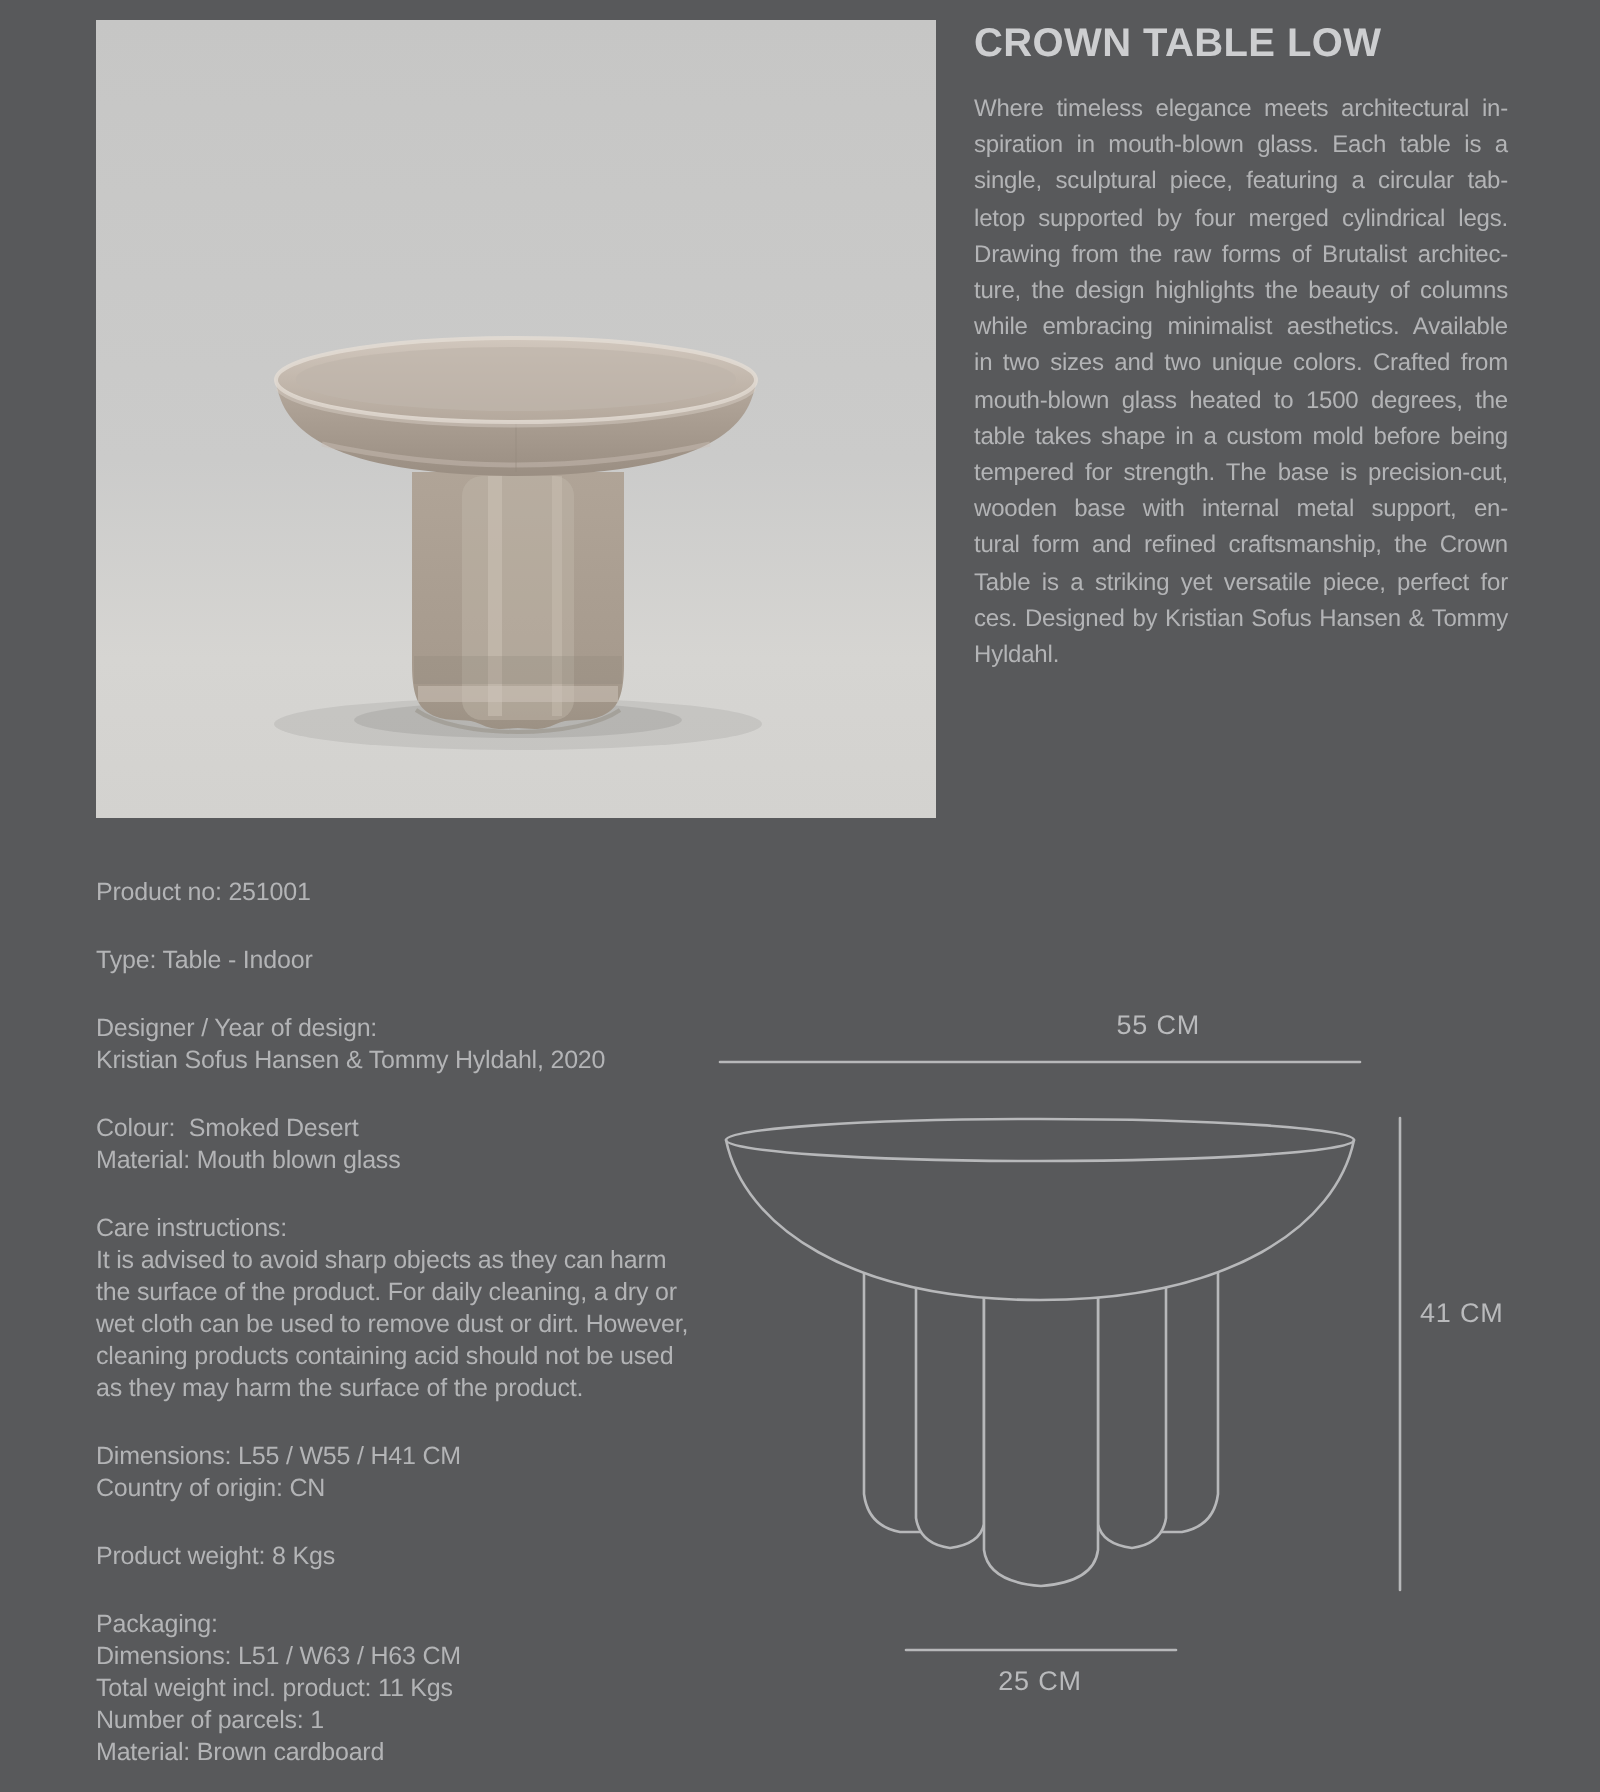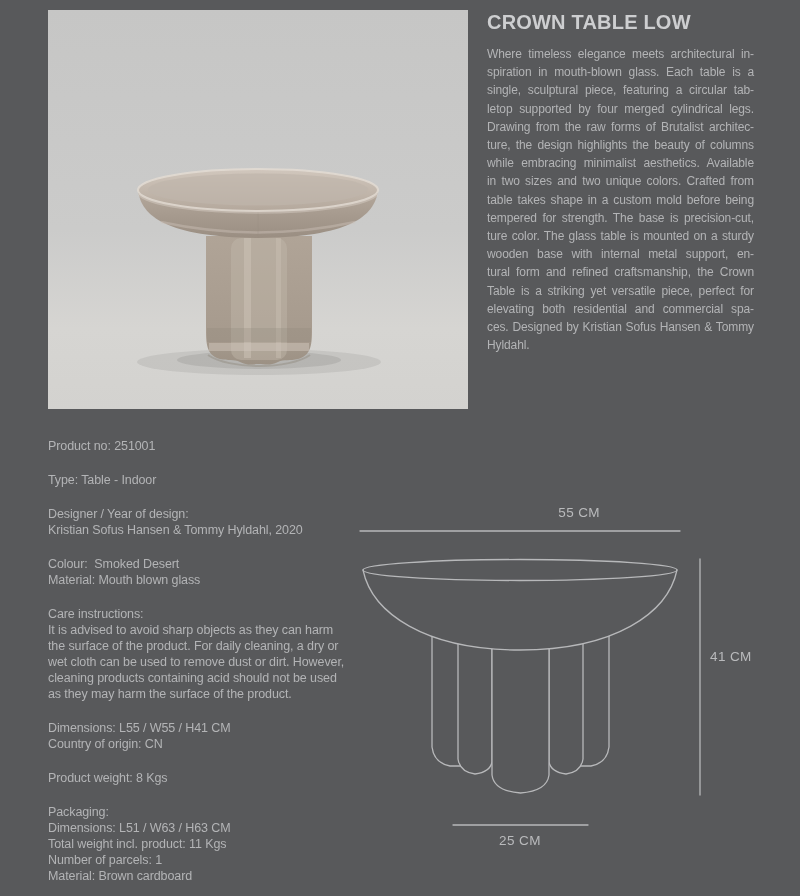--- a/index.html
+++ b/index.html
@@ -98,27 +98,26 @@
   <div id="title">CROWN TABLE LOW</div>
   <div id="description">
       <div class="desc-line">Where timeless elegance meets architectural in-</div>
       <div class="desc-line">spiration in mouth-blown glass. Each table is a</div>
       <div class="desc-line">single, sculptural piece, featuring a circular tab-</div>
       <div class="desc-line">letop supported by four merged cylindrical legs.</div>
       <div class="desc-line">Drawing from the raw forms of Brutalist architec-</div>
       <div class="desc-line">ture, the design highlights the beauty of columns</div>
       <div class="desc-line">while embracing minimalist aesthetics. Available</div>
       <div class="desc-line">in two sizes and two unique colors. Crafted from</div>
+      <div class="desc-line">mouth-blown glass heated to 1500 degrees, the</div>
       <div class="desc-line">table takes shape in a custom mold before being</div>
       <div class="desc-line">tempered for strength. The base is precision-cut,</div>
-      <div class="desc-line">ture color. The glass table is mounted on a sturdy</div>
       <div class="desc-line">wooden base with internal metal support, en-</div>
       <div class="desc-line">tural form and refined craftsmanship, the Crown</div>
       <div class="desc-line">Table is a striking yet versatile piece, perfect for</div>
-      <div class="desc-line">elevating both residential and commercial spa-</div>
       <div class="desc-line">ces. Designed by Kristian Sofus Hansen &amp; Tommy</div>
       <div class="desc-line">Hyldahl.</div>
     </div>
 
   <div id="details">
       <div class="detail-block">
         <div class="detail-line">Product no: 251001</div>
       </div>
       <div class="detail-block">
         <div class="detail-line">Type: Table - Indoor</div>

